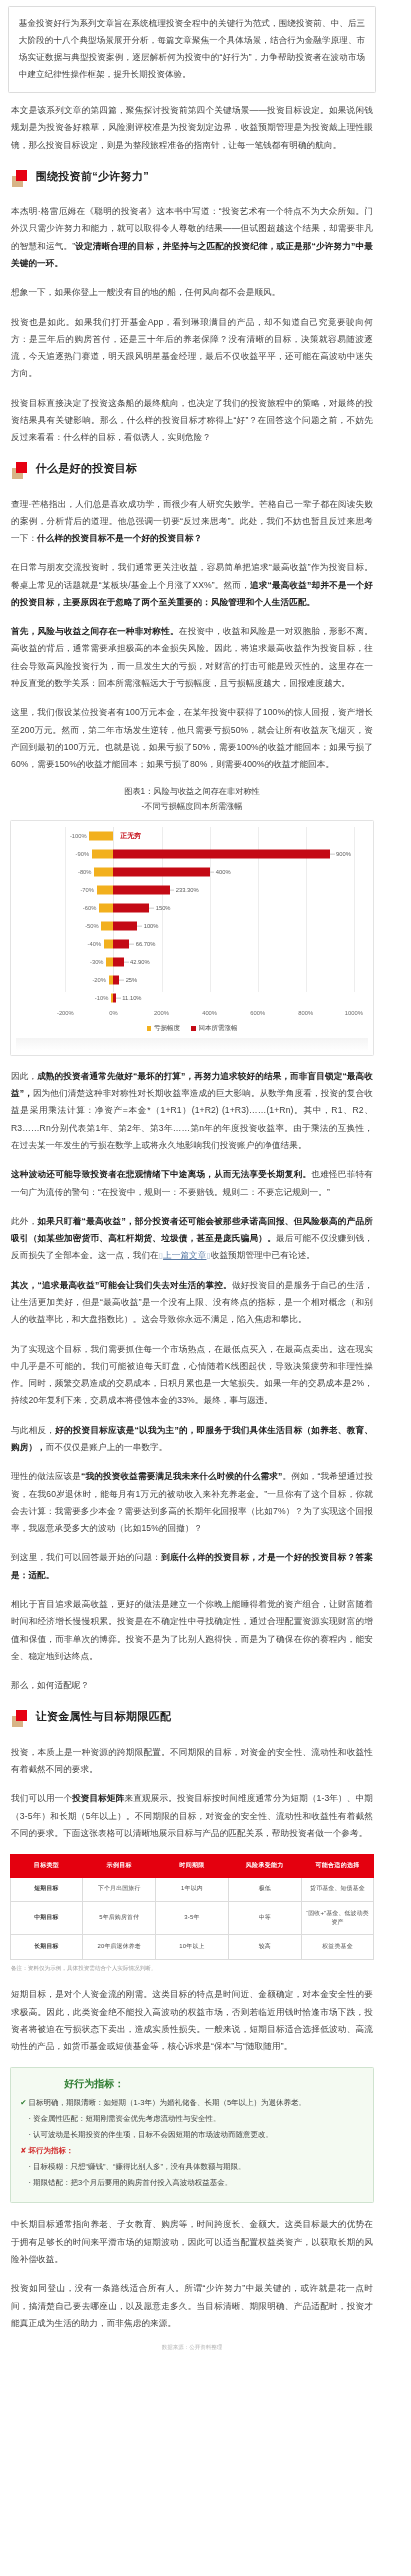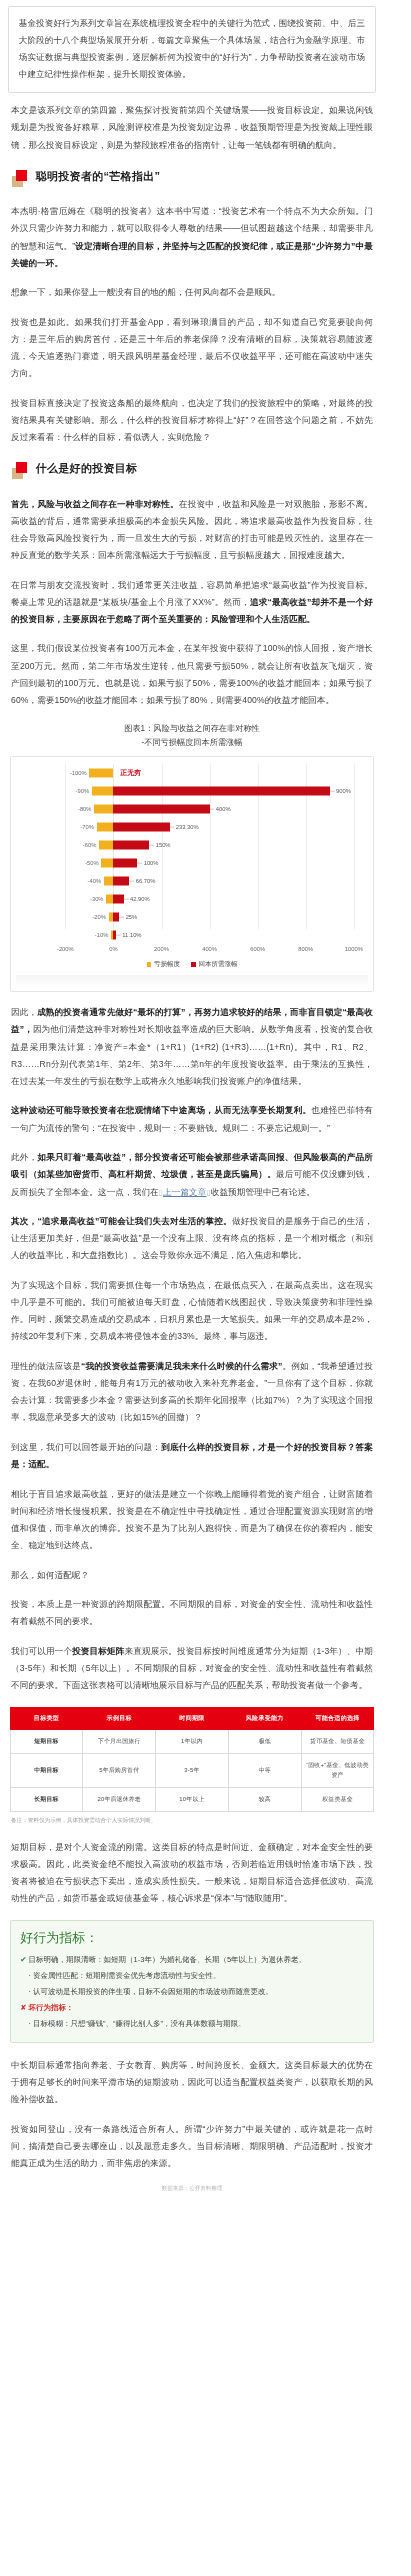--- a/index.html
+++ b/index.html
@@ -181,21 +181,21 @@
 
   
   .tipbox {
     margin: 4.1px 9.6px 13.7px 9.6px;
     border:0.7px solid #cfe3cf;
     background:#f4faf2;
     border-radius:1.4px;
     padding: 8.2px 9.6px 9.6px 9.6px;
   }
   .tipbox .t-head {
-    font-size: 13px; font-weight:400; color:#2f7d32; margin-bottom:5.5px;
+    font-size: 10px; font-weight:700; color:#2f7d32; margin-bottom:5.5px;margin-left:44px;
   }
   .tipbox .t-line {
     font-size: 7.5px; line-height:1.95; color:#3f3f3f; margin: 1.4px 0;
   }
   .tipbox .t-sub { padding-left: 8.2px; }
   .tipbox .ok { color:#2f7d32; font-weight:700; }
   .tipbox .no { color:#d32f2f; font-weight:700; }
 
   .footer-note {
     text-align:center; font-size:5.5px; color:#b5b5b5; margin: 11px 0 2.7px 0;
@@ -212,21 +212,21 @@
 
   <div class="para" style="margin-top:9px;">
     <span>本文是该系列文章的第四篇，聚焦探讨投资前第四个关键场景——投资目标设定。如果说闲钱规划是为投资备好粮草，风险测评校准是为投资划定边界，收益预期管理是为投资戴上理性眼镜，那么投资目标设定，则是为整段旅程准备的指南针，让每一笔钱都有明确的航向。</span>
   </div>
 
   <div class="sec-head">
     <div class="sec-mark">
       <div class="sq-tan"></div>
         <div class="sq-red"></div>
     </div>
-    <div class="sec-title">聪明投资者的“芒格指出”</div>
+    <div class="sec-title">围绕投资前“少许努力”</div>
   </div>
 
   <div class="para">
     <span>本杰明·格雷厄姆在《聪明的投资者》这本书中写道：“投资艺术有一个特点不为大众所知。门外汉只需少许努力和能力，就可以取得令人尊敬的结果——但试图超越这个结果，却需要非凡的智慧和运气。”</span><b>设定清晰合理的目标，并坚持与之匹配的投资纪律，或正是那“少许努力”中最关键的一环。</b>
   </div>
 
   <div class="para">
     <span>想象一下，如果你登上一艘没有目的地的船，任何风向都不会是顺风。</span>
   </div>
 
@@ -239,27 +239,30 @@
   </div>
 
   <div class="sec-head">
     <div class="sec-mark">
       <div class="sq-tan"></div>
         <div class="sq-red"></div>
     </div>
     <div class="sec-title">什么是好的投资目标</div>
   </div>
 
+  <div class="para">
+    <span>查理·芒格指出，人们总是喜欢成功学，而很少有人研究失败学。芒格自己一辈子都在阅读失败的案例，分析背后的道理。他总强调一切要“反过来思考”。此处，我们不妨也暂且反过来思考一下：</span><b>什么样的投资目标不是一个好的投资目标？</b>
+  </div>
+
+  <div class="para">
+    <span>在日常与朋友交流投资时，我们通常更关注收益，容易简单把追求“最高收益”作为投资目标。餐桌上常见的话题就是“某板块/基金上个月涨了XX%”。然而，</span><b>追求“最高收益”却并不是一个好的投资目标，主要原因在于忽略了两个至关重要的：风险管理和个人生活匹配。</b>
+  </div>
 
   <div class="para">
     <b>首先，风险与收益之间存在一种非对称性。</b><span>在投资中，收益和风险是一对双胞胎，形影不离。高收益的背后，通常需要承担极高的本金损失风险。因此，将追求最高收益作为投资目标，往往会导致高风险投资行为，而一旦发生大的亏损，对财富的打击可能是毁灭性的。这里存在一种反直觉的数学关系：回本所需涨幅远大于亏损幅度，且亏损幅度越大，回报难度越大。</span>
-  </div>
-
-  <div class="para">
-    <span>在日常与朋友交流投资时，我们通常更关注收益，容易简单把追求“最高收益”作为投资目标。餐桌上常见的话题就是“某板块/基金上个月涨了XX%”。然而，</span><b>追求“最高收益”却并不是一个好的投资目标，主要原因在于忽略了两个至关重要的：风险管理和个人生活匹配。</b>
   </div>
 
   <div class="para">
     <span>这里，我们假设某位投资者有100万元本金，在某年投资中获得了100%的惊人回报，资产增长至200万元。然而，第二年市场发生逆转，他只需要亏损50%，就会让所有收益灰飞烟灭，资产回到最初的100万元。也就是说，如果亏损了50%，需要100%的收益才能回本；如果亏损了60%，需要150%的收益才能回本；如果亏损了80%，则需要400%的收益才能回本。</span>
   </div>
 
   <div class="fig-caption">
     <div>图表1：风险与收益之间存在非对称性</div>
     <div>-不同亏损幅度回本所需涨幅</div>
   </div>
@@ -379,37 +382,47 @@
   </div>
 
   <div class="para">
     <b>其次，“追求最高收益”可能会让我们失去对生活的掌控。</b><span>做好投资目的是服务于自己的生活，让生活更加美好，但是“最高收益”是一个没有上限、没有终点的指标，是一个相对概念（和别人的收益率比，和大盘指数比）。这会导致你永远不满足，陷入焦虑和攀比。</span>
   </div>
 
   <div class="para">
     <span>为了实现这个目标，我们需要抓住每一个市场热点，在最低点买入，在最高点卖出。这在现实中几乎是不可能的。我们可能被迫每天盯盘，心情随着K线图起伏，导致决策疲劳和非理性操作。同时，频繁交易造成的交易成本，日积月累也是一大笔损失。如果一年的交易成本是2%，持续20年复利下来，交易成本将侵蚀本金的33%。最终，事与愿违。</span>
   </div>
 
+  <div class="para">
+    <span>与此相反，</span><b>好的投资目标应该是“以我为主”的，即服务于我们具体生活目标（如养老、教育、购房），</b><span>而不仅仅是账户上的一串数字。</span>
+  </div>
 
   <div class="para">
     <span>理性的做法应该是</span><b>“我的投资收益需要满足我未来什么时候的什么需求”</b><span>。例如，“我希望通过投资，在我60岁退休时，能每月有1万元的被动收入来补充养老金。”一旦你有了这个目标，你就会去计算：我需要多少本金？需要达到多高的长期年化回报率（比如7%）？为了实现这个回报率，我愿意承受多大的波动（比如15%的回撤）？</span>
   </div>
 
   <div class="para">
     <span>到这里，我们可以回答最开始的问题：</span><b>到底什么样的投资目标，才是一个好的投资目标？答案是：适配。</b>
   </div>
 
   <div class="para">
     <span>相比于盲目追求最高收益，更好的做法是建立一个你晚上能睡得着觉的资产组合，让财富随着时间和经济增长慢慢积累。投资是在不确定性中寻找确定性，通过合理配置资源实现财富的增值和保值，而非单次的博弈。投资不是为了比别人跑得快，而是为了确保在你的赛程内，能安全、稳定地到达终点。</span>
   </div>
 
   <div class="para">
     <span>那么，如何适配呢？</span>
   </div>
 
+  <div class="sec-head">
+    <div class="sec-mark">
+      <div class="sq-tan"></div>
+        <div class="sq-red"></div>
+    </div>
+    <div class="sec-title">让资金属性与目标期限匹配</div>
+  </div>
 
   <div class="para">
     <span>投资，本质上是一种资源的跨期限配置。不同期限的目标，对资金的安全性、流动性和收益性有着截然不同的要求。</span>
   </div>
 
   <div class="para">
     <span>我们可以用一个</span><b>投资目标矩阵</b><span>来直观展示。投资目标按时间维度通常分为短期（1-3年）、中期（3-5年）和长期（5年以上）。不同期限的目标，对资金的安全性、流动性和收益性有着截然不同的要求。下面这张表格可以清晰地展示目标与产品的匹配关系，帮助投资者做一个参考。</span>
   </div>
 
   <div class="tbl-wrap">
@@ -456,20 +469,21 @@
 
 
   <div class="tipbox">
     <div class="t-head">好行为指标：</div>
     <div id="tip-lines">
         <div class="t-line"><span class="ok">✔ </span><span>目标明确，期限清晰：如短期（1-3年）为婚礼储备、长期（5年以上）为退休养老。</span></div>
         <div class="t-line t-sub">· 资金属性匹配：短期刚需资金优先考虑流动性与安全性。</div>
         <div class="t-line t-sub">· 认可波动是长期投资的伴生项，目标不会因短期的市场波动而随意更改。</div>
         <div class="t-line"><span class="no">✘ </span><span class="no">坏行为指标：</span></div>
         <div class="t-line t-sub">· 目标模糊：只想“赚钱”、“赚得比别人多”，没有具体数额与期限。</div>
+        <div class="t-line t-sub">· 期限错配：把3个月后要用的购房首付投入高波动权益基金。</div>
       </div>
   </div>
 
   <div class="para">
     <span>中长期目标通常指向养老、子女教育、购房等，时间跨度长、金额大。这类目标最大的优势在于拥有足够长的时间来平滑市场的短期波动，因此可以适当配置权益类资产，以获取长期的风险补偿收益。</span>
   </div>
 
 
   <div class="para">
     <span>投资如同登山，没有一条路线适合所有人。所谓“少许努力”中最关键的，或许就是花一点时间，搞清楚自己要去哪座山，以及愿意走多久。当目标清晰、期限明确、产品适配时，投资才能真正成为生活的助力，而非焦虑的来源。</span>

